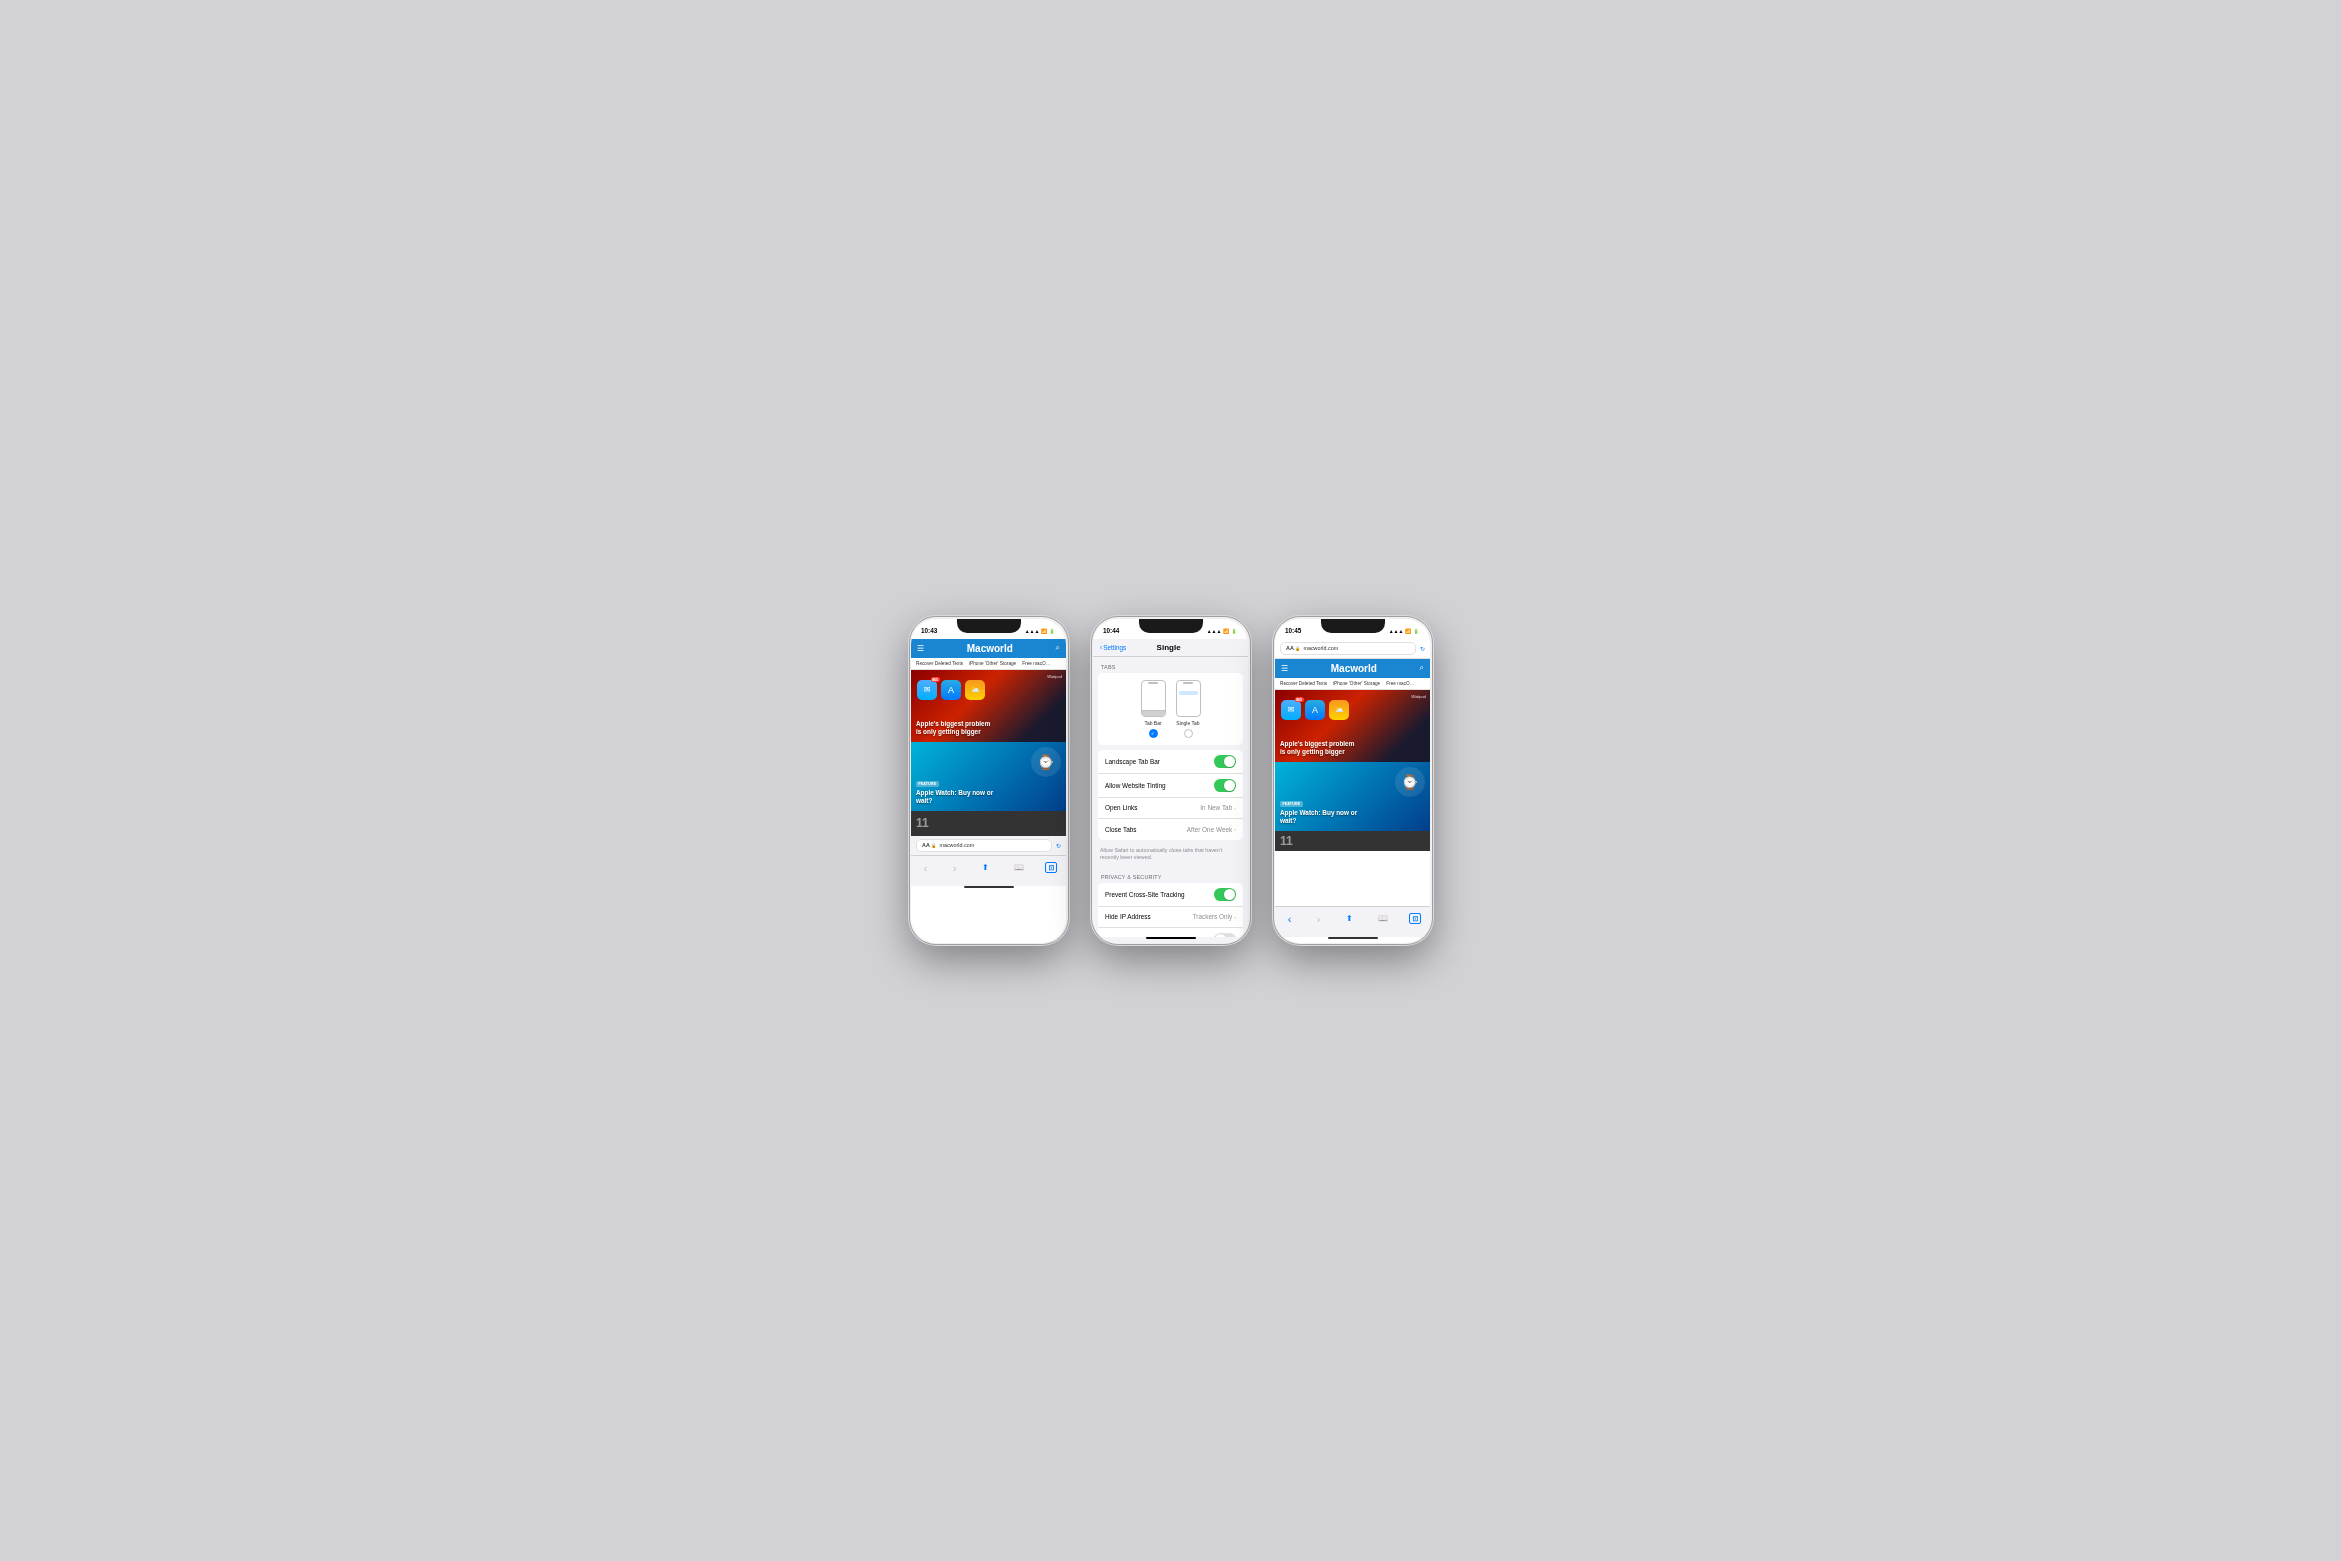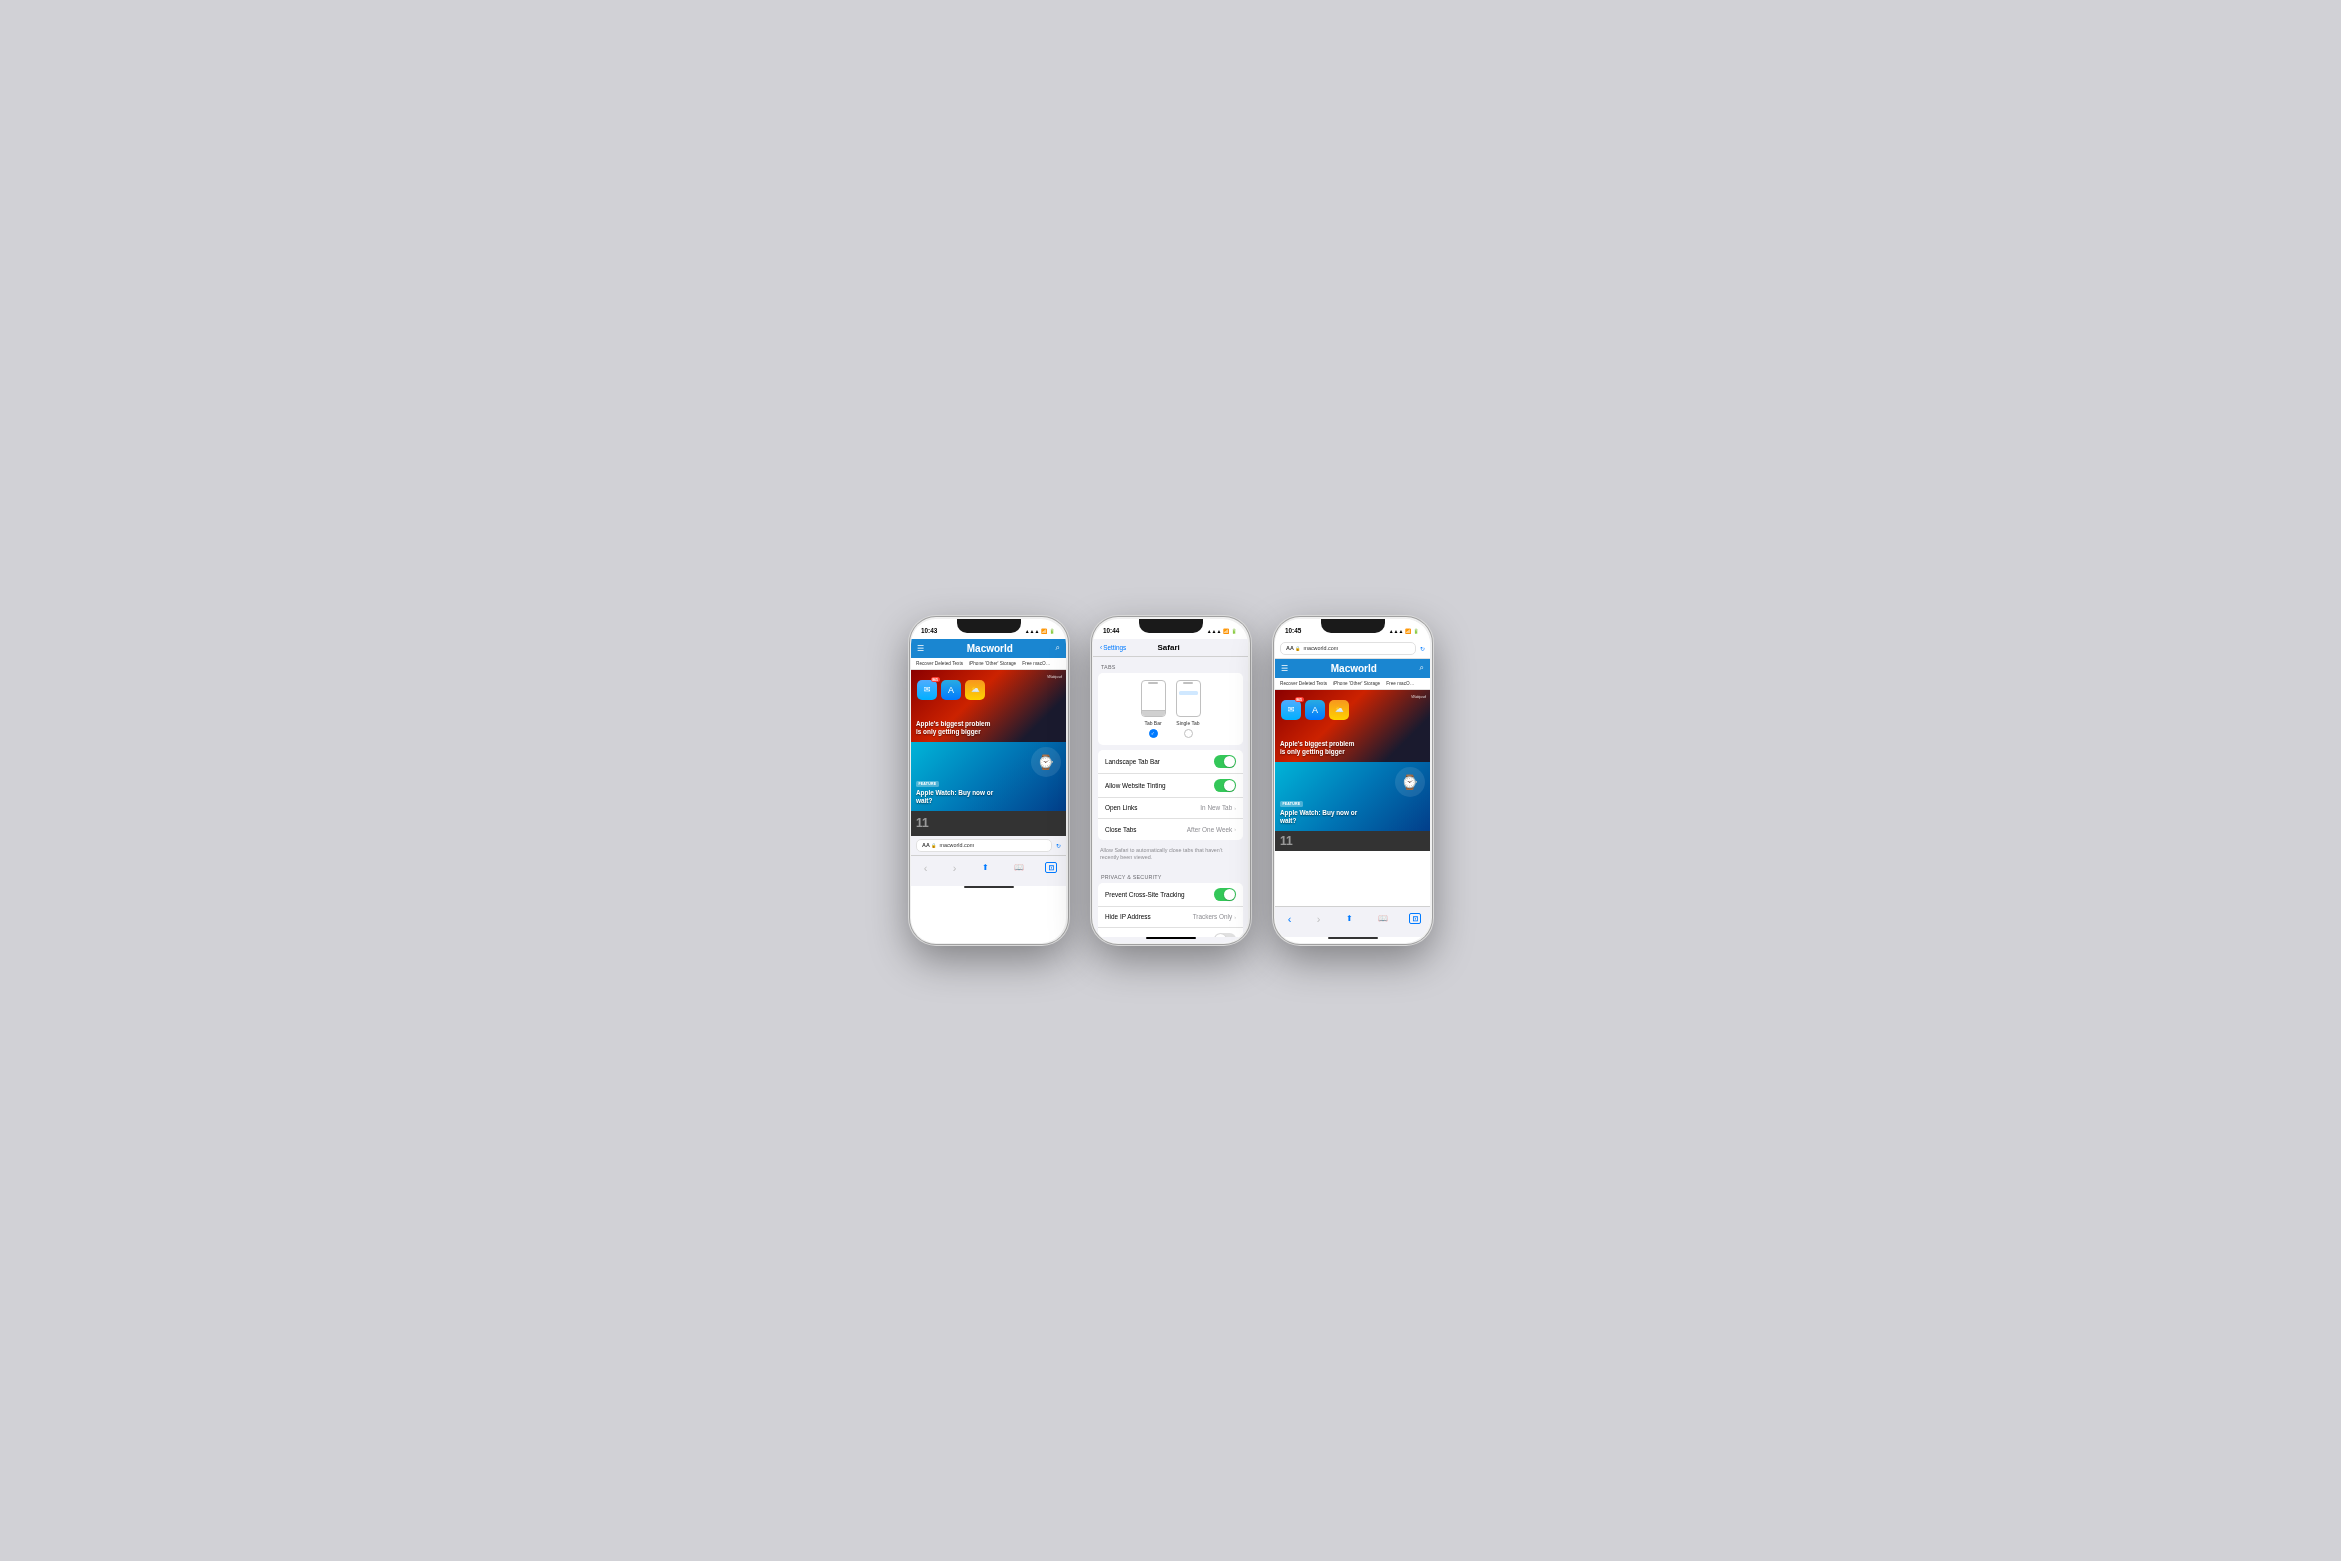--- a/index.html
+++ b/index.html
@@ -595,21 +595,21 @@
         </div>
       </div>
 
       <div class="screen-content" style="background:#f2f2f7;">
 
         <div class="settings-nav">
           <span class="settings-back">
             <span>‹</span>
             <span>Settings</span>
           </span>
-          <span class="settings-title">Safari</span>
+          <span class="settings-title">Single</span>
           <span style="width:30px;"></span>
         </div>
 
         <div class="settings-body">
 
           <div class="settings-section-header">TABS</div>
 
           <div class="tab-selector">
             <div class="tab-option">
               <div class="tab-phone-icon">

